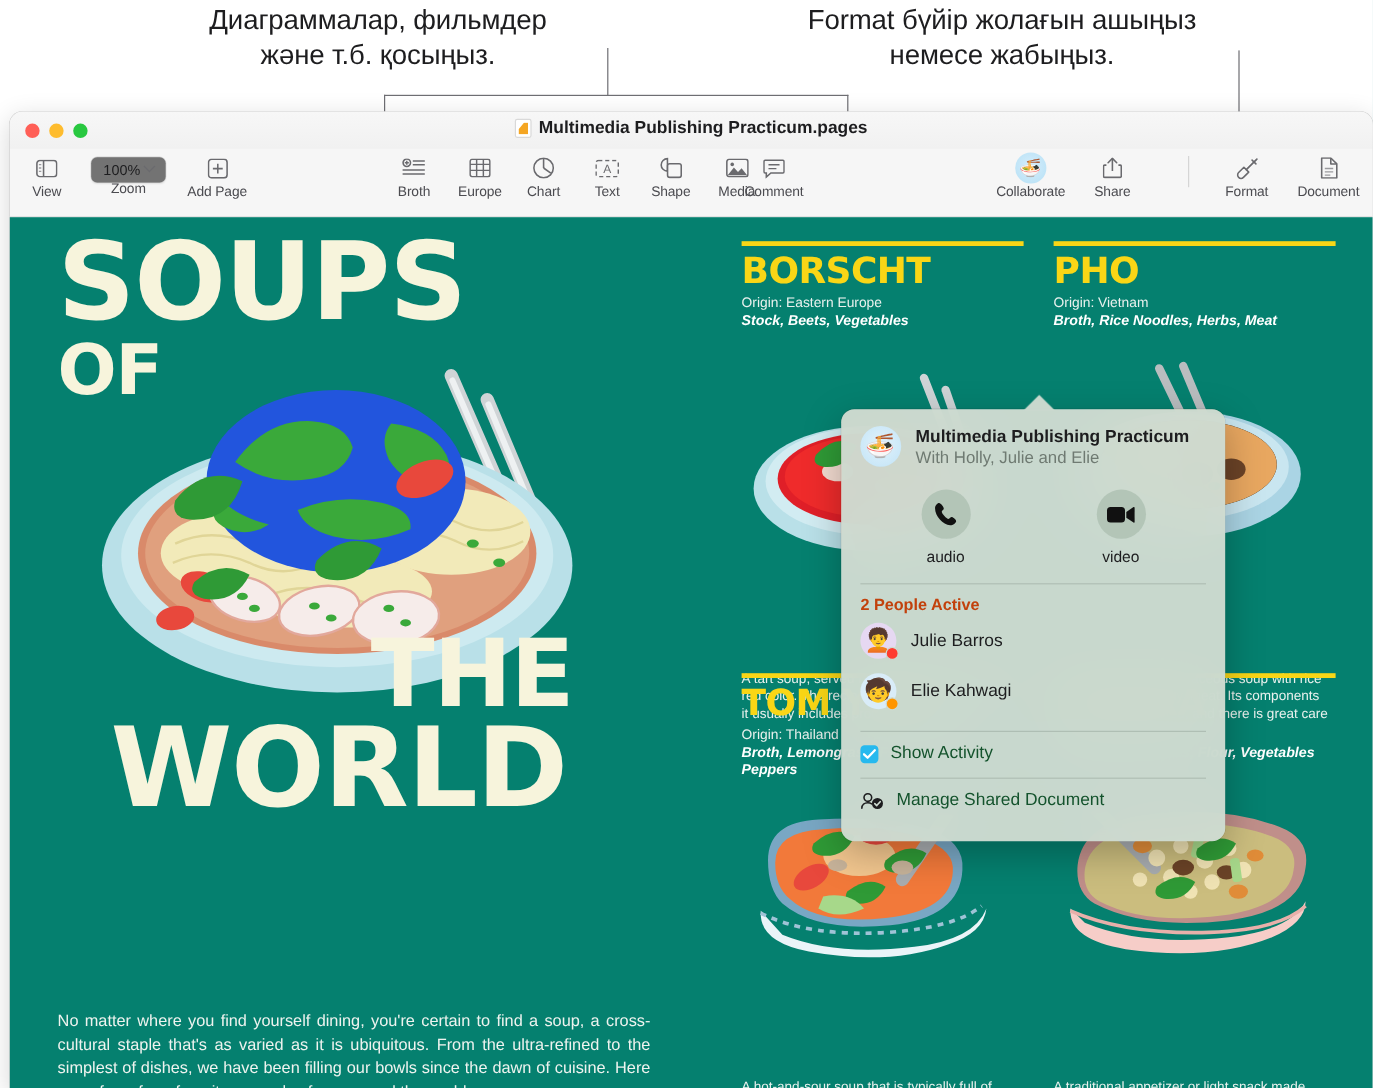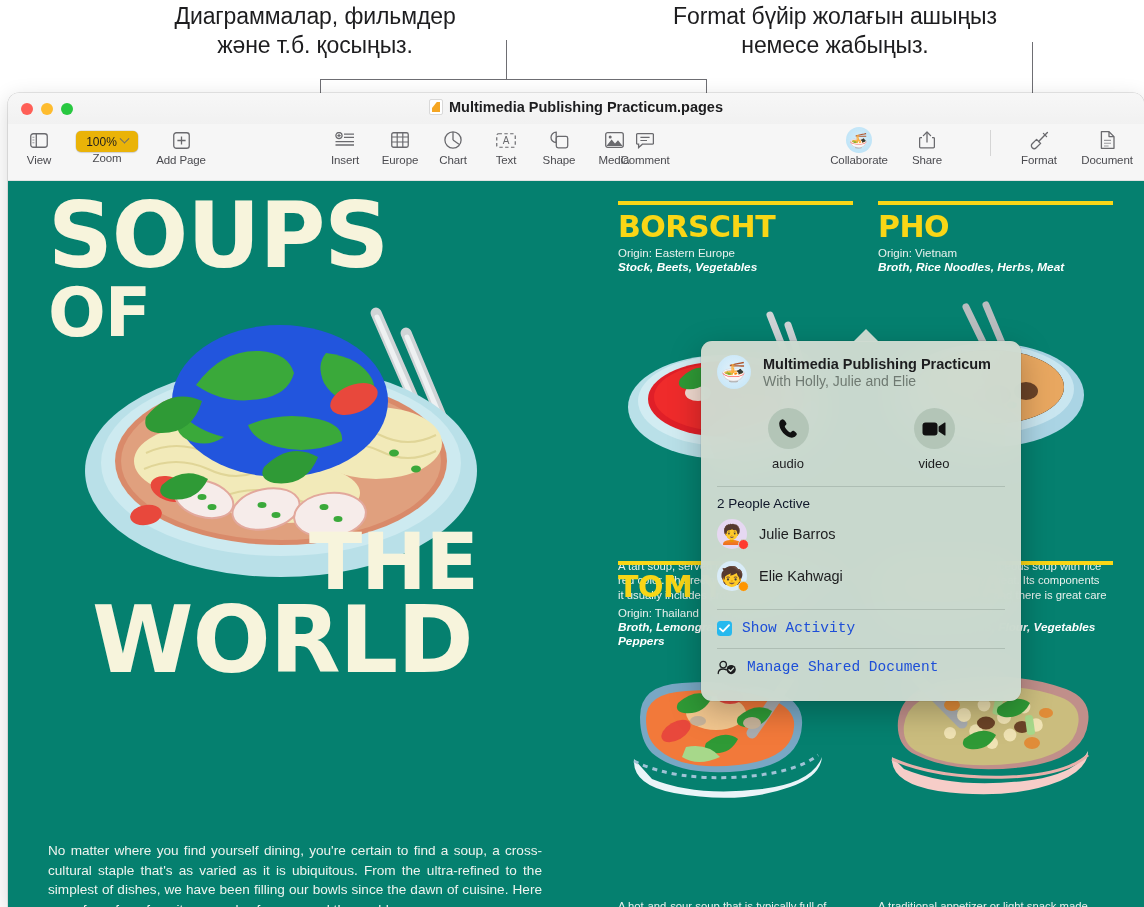--- a/index.html
+++ b/index.html
@@ -79,21 +79,21 @@
     width: 78px; margin-left: -39px;
     color: #5b5b5f;
   }
   .tb-glyph { height: 26px; display: flex; align-items: center; justify-content: center; }
   .tb-label { font-size: 11.5px; margin-top: 1px; color: #4b4b50; letter-spacing: -0.1px; }
   .tb-sep { position: absolute; top: 6px; width: 1px; height: 26px; background: #d5d5d5; }
 
   .zoom-pill {
     position: absolute; top: 7px; left: 68px;
     width: 62px; height: 21px; border-radius: 5px;
-    background: #eab308;
+    background: #737373;
     box-shadow: 0 0 0 0.5px rgba(0,0,0,.14), 0 1px 1.5px rgba(0,0,0,.09);
     display: flex; align-items: center; justify-content: center; gap: 4px;
     font-size: 12px; color: #1d1d1f;
   }
   .chev { width: 7px; height: 7px; border-right: 1.4px solid #6a6a6e; border-bottom: 1.4px solid #6a6a6e;
           transform: rotate(45deg) translate(-2px,-2px); }
 
   .collab-avatar {
     width: 26px; height: 26px; border-radius: 50%;
     background: radial-gradient(circle at 50% 45%, #d6eefb 0%, #bfe4f7 70%, #aad9f2 100%);
@@ -112,21 +112,21 @@
 
   
   .hero { position: absolute; left: 0; top: 0; width: 540px; height: 566px; }
   .hero-word {
     position: absolute; color: #f7f4dc; font-weight: 900;
     font-family: "DejaVu Sans", sans-serif;
     letter-spacing: -1px; line-height: .82;
     text-transform: uppercase;
   }
   #hero-soups { left: 14px;  top: 18px;  font-size: 90px; }
-  #hero-of    { left: 14px;  top: 104px; font-size: 68px; }
+  #hero-of    { left: 14px;  top: 104px; font-size: 58px; }
   #hero-the   { left: 275px; top: 350px; font-size: 78px; }
   #hero-world { left: 58px;  top: 422px; font-size: 92px; }
 
   .bowl-hero { position: absolute; left: 42px; top: 112px; width: 420px; height: 300px; }
 
   .body-copy {
     position: absolute; left: 14px; top: 660px; width: 494px;
     color: #eef3ef; font-size: 13.6px; line-height: 19.6px;
     text-align: justify;
   }
@@ -191,37 +191,37 @@
   .pop-actions { display: flex; justify-content: space-around; margin-top: 19px; padding: 0 14px; }
   .pop-action { display: flex; flex-direction: column; align-items: center; gap: 7px; width: 74px; }
   .pa-circle {
     width: 41px; height: 41px; border-radius: 50%;
     background: rgba(177,195,181,.92);
     display: flex; align-items: center; justify-content: center;
   }
   .pa-label { font-size: 13px; color: #1d1d1f; }
 
   .pop-div { height: 1px; background: rgba(120,135,124,.32); margin: 15px 16px 0 16px; }
-  .pop-section-title { font-size: 13.5px; color: #0f172a; padding: 9px 0 2px 16px; }
+  .pop-section-title { font-size: 13.5px; color: #c2410c; padding: 9px 0 2px 16px; font-weight: bold; }
 
   .person { display: flex; align-items: center; gap: 12px; padding: 6px 16px; }
   .p-avatar { position: relative; width: 30px; height: 30px; border-radius: 50%;
               display: flex; align-items: center; justify-content: center; font-size: 19px; line-height: 1; }
   .p-avatar.lilac { background: #e6d8f2; }
   .p-avatar.sky   { background: #d9ecf8; }
   .p-badge { position: absolute; right: -2px; bottom: -1px; width: 11px; height: 11px; border-radius: 50%;
              border: 1.5px solid rgba(206,219,209,1); }
   .p-name { font-size: 14.5px; color: #1d1d1f; }
 
   .pop-row { display: flex; align-items: center; gap: 10px; padding: 10px 16px; }
   .checkbox {
     width: 15px; height: 15px; border-radius: 3.5px; background: #27b9ee;
     display: flex; align-items: center; justify-content: center; flex: 0 0 auto;
   }
-  .row-label { font-size: 14.5px; color: #1d4ed8; font-family: Liberation Mono, monospace; }
+  .row-label { font-size: 14.5px; color: #14532d; }
 
   svg { display: block; }
 </style>
 </head>
 <body>
 
 <div class="page">
 
   <div class="callout" id="callout-left">Диаграммалар, фильмдер
 және т.б. қосыңыз.</div>
@@ -287,21 +287,21 @@
           <svg width="20" height="16" viewBox="0 0 20 16">
               <circle cx="4" cy="3.6" r="3.1" fill="none" stroke="#6a6a6e" stroke-width="1.3"></circle>
               <line x1="4" y1="1.9" x2="4" y2="5.3" stroke="#6a6a6e" stroke-width="1.2"></line>
               <line x1="2.3" y1="3.6" x2="5.7" y2="3.6" stroke="#6a6a6e" stroke-width="1.2"></line>
               <line x1="9" y1="2.2" x2="19" y2="2.2" stroke="#6a6a6e" stroke-width="1.3"></line>
               <line x1="9" y1="5.3" x2="19" y2="5.3" stroke="#6a6a6e" stroke-width="1.3"></line>
               <line x1="0.5" y1="9.6" x2="19" y2="9.6" stroke="#6a6a6e" stroke-width="1.3"></line>
               <line x1="0.5" y1="13" x2="19" y2="13" stroke="#6a6a6e" stroke-width="1.3"></line>
             </svg>
         </span>
-        <span class="tb-label">Insert</span>
+        <span class="tb-label">Broth</span>
       </div>
 
       <div class="tb-item" style="left:392px;">
         <span class="tb-glyph">
           <svg width="18" height="16" viewBox="0 0 18 16">
               <rect x="0.75" y="0.75" width="16.5" height="14.5" rx="1.8" fill="none" stroke="#6a6a6e" stroke-width="1.3"></rect>
               <line x1="0.75" y1="5" x2="17.25" y2="5" stroke="#6a6a6e" stroke-width="1.2"></line>
               <line x1="0.75" y1="10" x2="17.25" y2="10" stroke="#6a6a6e" stroke-width="1.2"></line>
               <line x1="6.2" y1="0.75" x2="6.2" y2="15.25" stroke="#6a6a6e" stroke-width="1.2"></line>
               <line x1="11.8" y1="0.75" x2="11.8" y2="15.25" stroke="#6a6a6e" stroke-width="1.2"></line>

